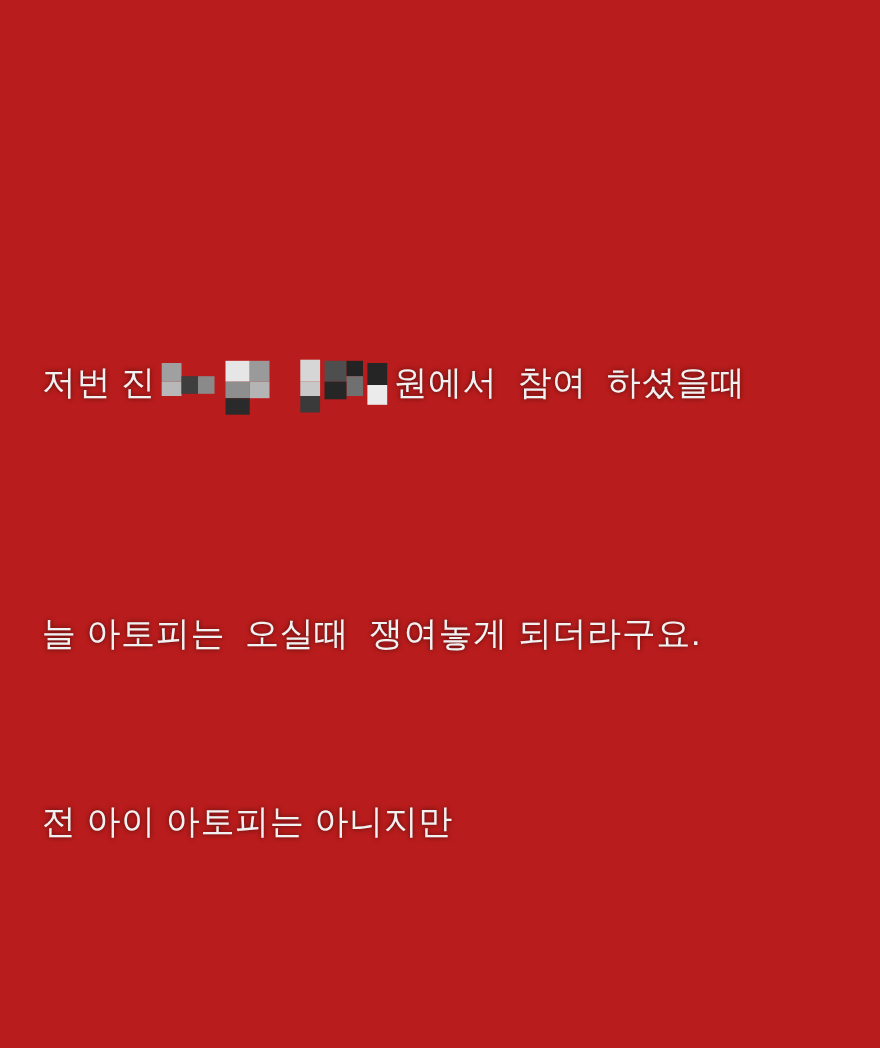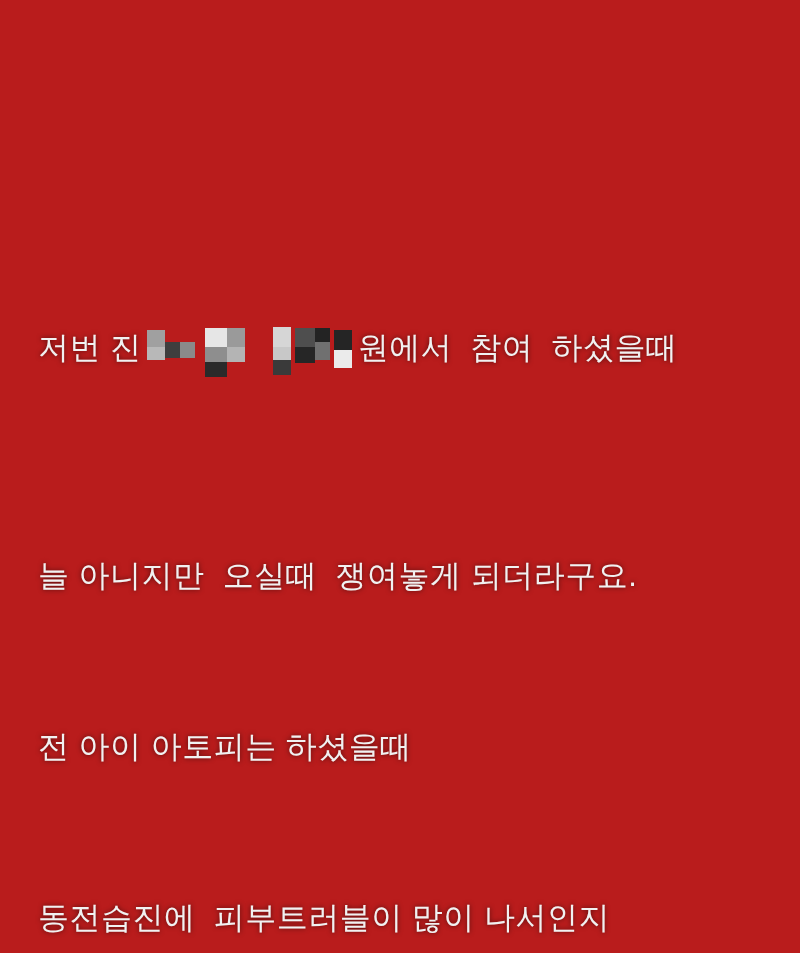--- a/index.html
+++ b/index.html
@@ -45,23 +45,22 @@
   }
 </style>
 </head>
 <body>
 
 <div class="screen">
   <div class="post">
 
     <div class="line"><span>저번 진</span><span class="mosaic"><div class="cell" style="left: 3px; top: 5px; width: 18px; height: 17px; background: rgb(160, 160, 160);"></div><div class="cell" style="left: 3px; top: 22px; width: 18px; height: 13px; background: rgb(184, 184, 184);"></div><div class="cell" style="left: 21px; top: 17px; width: 15px; height: 16px; background: rgb(62, 62, 62);"></div><div class="cell" style="left: 36px; top: 17px; width: 15px; height: 16px; background: rgb(138, 138, 138);"></div><div class="cell" style="left: 61px; top: 3px; width: 22px; height: 19px; background: rgb(230, 230, 230);"></div><div class="cell" style="left: 83px; top: 3px; width: 18px; height: 19px; background: rgb(154, 154, 154);"></div><div class="cell" style="left: 61px; top: 22px; width: 22px; height: 15px; background: rgb(142, 142, 142);"></div><div class="cell" style="left: 83px; top: 22px; width: 18px; height: 15px; background: rgb(180, 180, 180);"></div><div class="cell" style="left: 61px; top: 37px; width: 22px; height: 15px; background: rgb(42, 42, 42);"></div><div class="cell" style="left: 129px; top: 2px; width: 18px; height: 20px; background: rgb(214, 214, 214);"></div><div class="cell" style="left: 129px; top: 22px; width: 18px; height: 13px; background: rgb(200, 200, 200);"></div><div class="cell" style="left: 129px; top: 35px; width: 18px; height: 15px; background: rgb(58, 58, 58);"></div><div class="cell" style="left: 151px; top: 3px; width: 20px; height: 19px; background: rgb(78, 78, 78);"></div><div class="cell" style="left: 171px; top: 3px; width: 15px; height: 14px; background: rgb(35, 35, 35);"></div><div class="cell" style="left: 171px; top: 17px; width: 15px; height: 18px; background: rgb(112, 112, 112);"></div><div class="cell" style="left: 151px; top: 22px; width: 20px; height: 16px; background: rgb(38, 38, 38);"></div><div class="cell" style="left: 190px; top: 5px; width: 18px; height: 20px; background: rgb(37, 37, 37);"></div><div class="cell" style="left: 190px; top: 25px; width: 18px; height: 18px; background: rgb(235, 235, 235);"></div></span><span>원에서  참여  하셨을때</span></div>
 
-    <div class="line">늘 아니지만  오실때  쟁여놓게 되더라구요.</div>
-    <div class="line">전 아이 아토피는 하셨을때</div>
-    <div class="line">동전습진에  피부트러블이 많이 나서인지</div>
+    <div class="line">늘 아토피는  오실때  쟁여놓게 되더라구요.</div>
+    <div class="line">전 아이 아토피는 아니지만</div>
     
     
     
     
     
     
 
     
 
     

